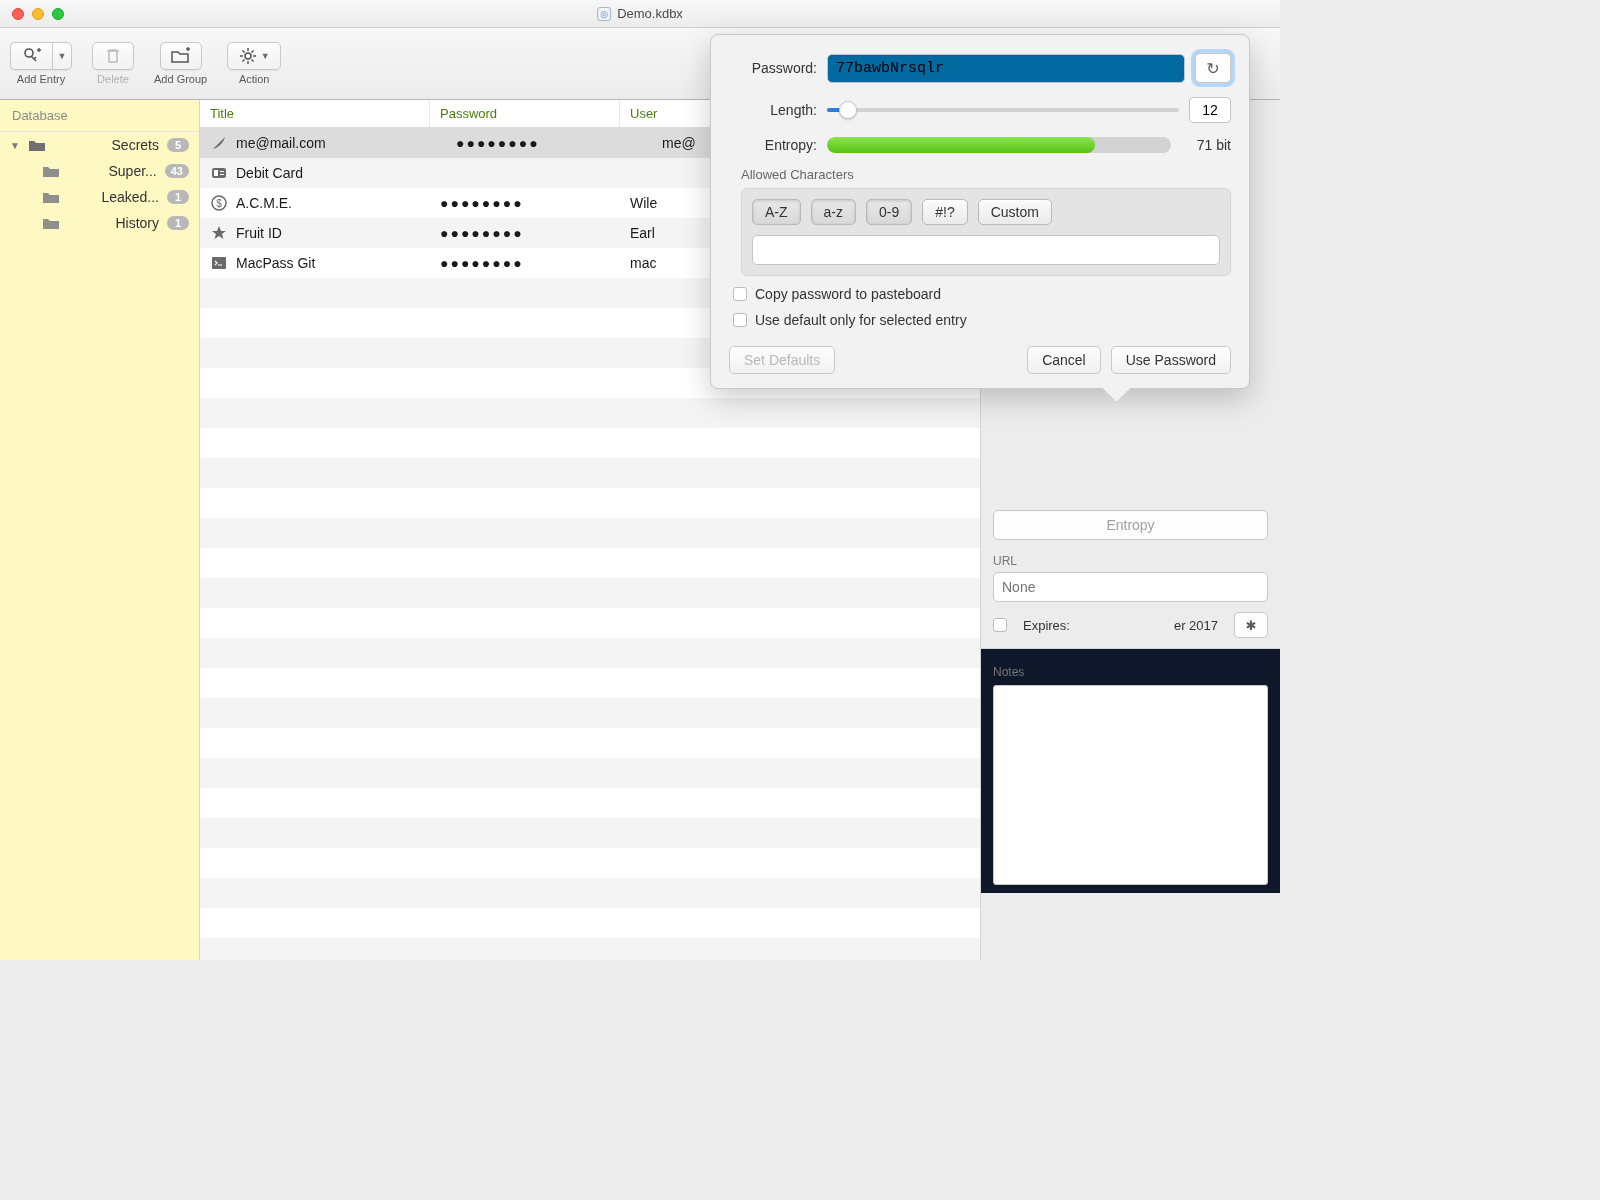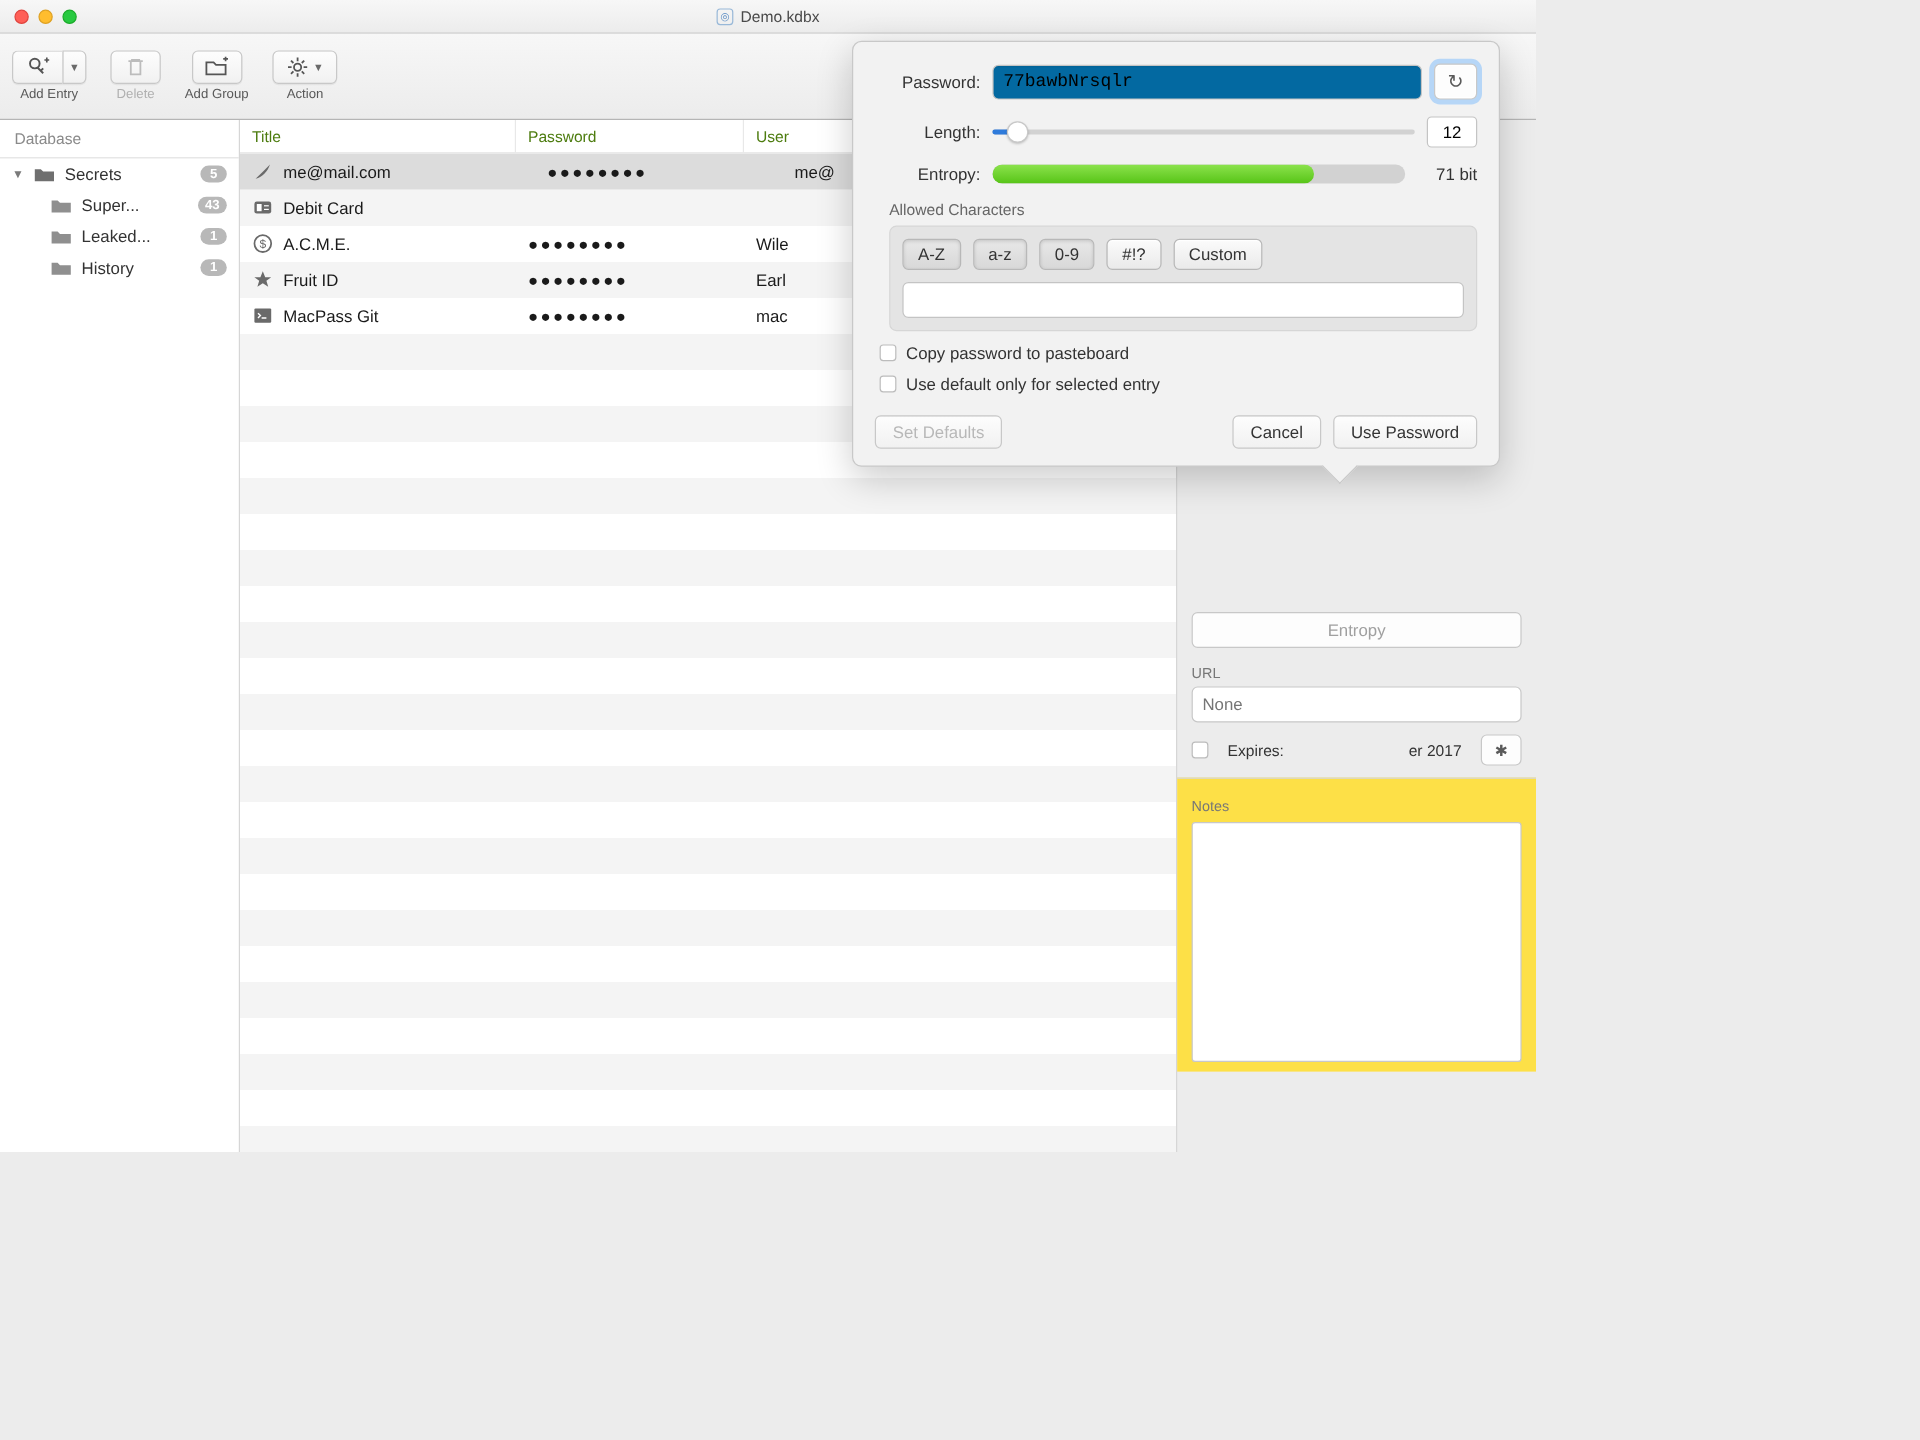--- a/index.html
+++ b/index.html
@@ -54,26 +54,26 @@
 .tool-split .tool-btn:first-child { border-top-right-radius: 0; border-bottom-right-radius: 0; border-right: none; }
 .tool-split .tool-btn:last-child { border-top-left-radius: 0; border-bottom-left-radius: 0; min-width: 20px; }
 .tool-label { font-size: 11px; color: #595959; }
 .tool-label.disabled { color: #b0b0b0; }
 .icon-gray { color: #6a6a6a; }
 
 
 .main { display: flex; height: calc(100% - 100px); }
 
 
-.sidebar { width: 200px; background: #ffffff; border-right: 1px solid #d6d6d6; }
+.sidebar { width: 200px; background: #fef9c3; border-right: 1px solid #d6d6d6; }
 .sidebar-header { padding: 8px 12px; color: #8a8a8a; font-size: 13px; border-bottom: 1px solid #e2e2e2; }
 .tree-item { display: flex; align-items: center; padding: 5px 10px; gap: 8px; font-size: 14px; color: #333; }
 .tree-item .chev { font-size: 10px; color: #7a7a7a; width: 10px; }
 .tree-item .folder { color: #6a6a6a; }
-.tree-item .label { flex: 1; white-space: nowrap; overflow: hidden; text-overflow: ellipsis; }
+.tree-item .label { flex: 1; white-space: nowrap; overflow: hidden; text-overflow: ellipsis; text-align: right; }
 .tree-item .badge { background: #b8b8b8; color: #fff; border-radius: 9px; font-size: 11px; min-width: 22px; text-align: center; padding: 1px 6px; font-weight: 600; }
 .tree-item.child { padding-left: 42px; }
 
 
 .entries { flex: 1; background: #fff; display: flex; flex-direction: column; position: relative; }
 .table-head { display: flex; background: #fff; border-bottom: 1px solid #dcdcdc; font-size: 13px; color: #4d7c0f; }
 .th { padding: 6px 10px; border-right: 1px solid #e8e8e8; }
 .th.title { width: 230px; }
 .th.pw { width: 190px; }
 .th.user { flex: 1; }
@@ -336,21 +336,21 @@
     <div class="panel-label">URL</div>
     <input class="panel-input" placeholder="None" style="">
     <div class="panel-row">
       <div class="panel-check"></div>
       <span>Expires:</span>
       <span style="flex:1;text-align:right;overflow:hidden;white-space:nowrap;">er 2017</span>
       <div class="gear-btn">
         <span>✱</span>
       </div>
     </div>
-    <div style="background:#fde047;border-top:1px solid #d6d6d6;margin:10px -12px 0;padding:8px 12px;">
+    <div style="background:#0f172a;border-top:1px solid #d6d6d6;margin:10px -12px 0;padding:8px 12px;">
       <div class="panel-label">Notes</div>
       <div class="notes-box"></div>
     </div>
   </div>
 </div>
 
 <div class="popover">
   <div class="pop-row">
     <div class="pop-label">Password:</div>
     <input class="pop-input" value="77bawbNrsqlr" style="">

